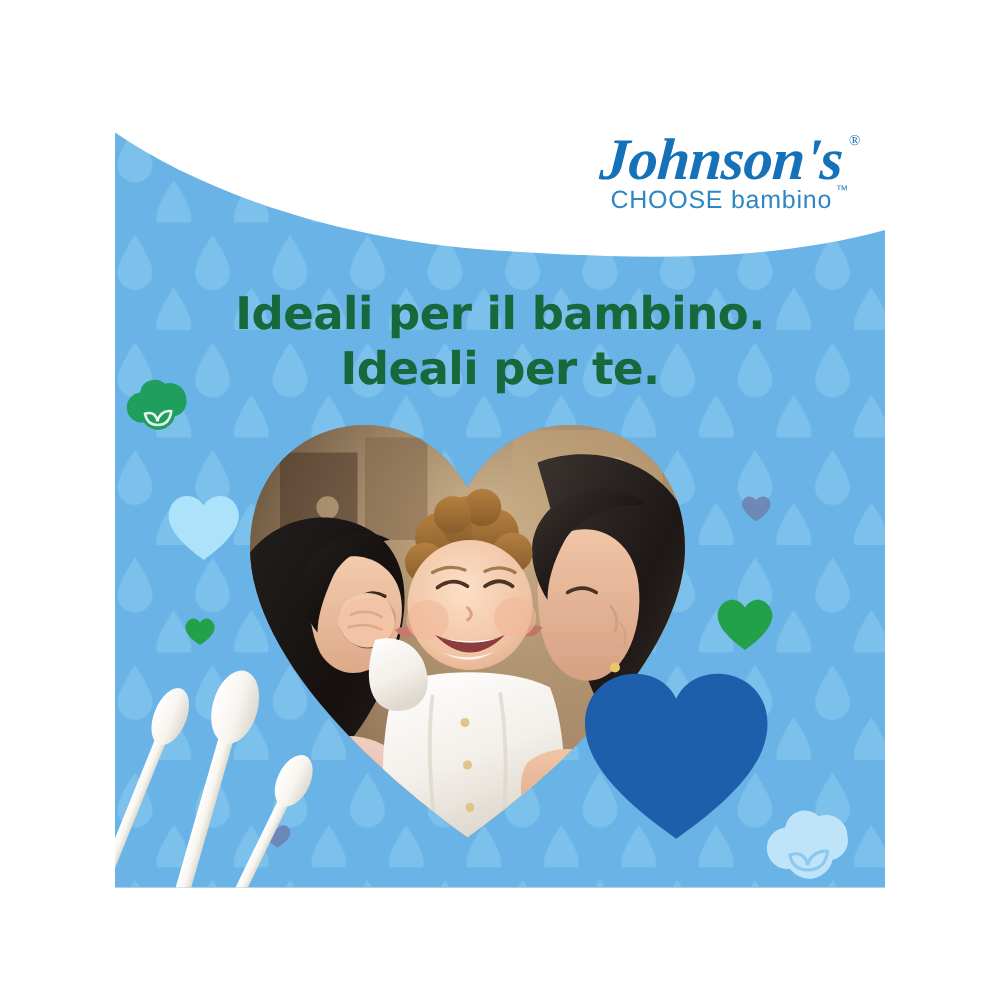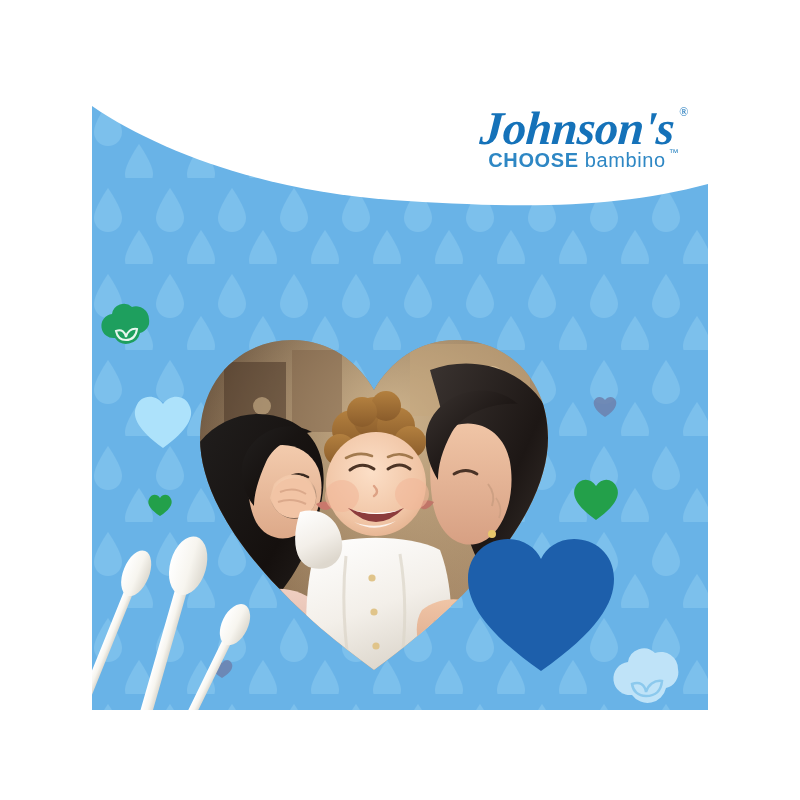--- a/index.html
+++ b/index.html
@@ -84,21 +84,21 @@
     display: inline-block;
     margin-top: -4px;
   }
   #logo-tagline {
     font-family: "Liberation Sans", sans-serif;
     font-size: 20px;
     letter-spacing: 0.6px;
     color: #2e87c4;
     white-space: nowrap;
   }
-  #logo-tagline .lg-choose { font-weight: 700; }
+  #logo-tagline .lg-choose { font-weight: 400; }
   #logo-tagline .lg-gentle { font-weight: 400; }
   #logo-tm {
     position: absolute;
     top: -2px;
     right: -13px;
     font-size: 10px;
     color: #2e87c4;
   }
 
   
@@ -186,20 +186,24 @@
       </div>
       <div id="logo-tagline-wrap">
         <div id="logo-tagline">
           <span class="lg-choose">CHOOSE</span>
           <span class="lg-gentle">bambino</span>
         </div>
         <span id="logo-tm">™</span>
       </div>
     </div>
 
+    <div id="headline">
+      <span class="hl-line">Ideali per il bambino.</span>
+      <span class="hl-line">Ideali per te.</span>
+    </div>
 
     <svg class="deco deco-cloud-green" width="62" height="58" viewBox="0 0 62 58">
       <path d="M18 16 a12 12 0 0 1 20 -7 a13 13 0 0 1 17 12 a12 12 0 0 1 -9 14
                a14 14 0 0 1 -25 5 a12 12 0 0 1 -3 -24 Z" fill="#1e9f5e"></path>
       <path d="M22 33 c6 -2 9 1 10 6 c1 -5 5 -9 11 -8 c-1 7 -5 11 -11 11 c-6 0 -9 -4 -10 -9 Z" fill="none" stroke="#e8f6ee" stroke-width="2"></path>
     </svg>
 
     <svg class="deco deco-heart-ltblue" width="66" height="62" viewBox="0 0 66 62">
       <path d="M33 58 C8 40 2 27 6 17 C10 5 25 3 33 14 C41 3 56 5 60 17 C64 27 58 40 33 58 Z" fill="#ade2fb"></path>
     </svg>

